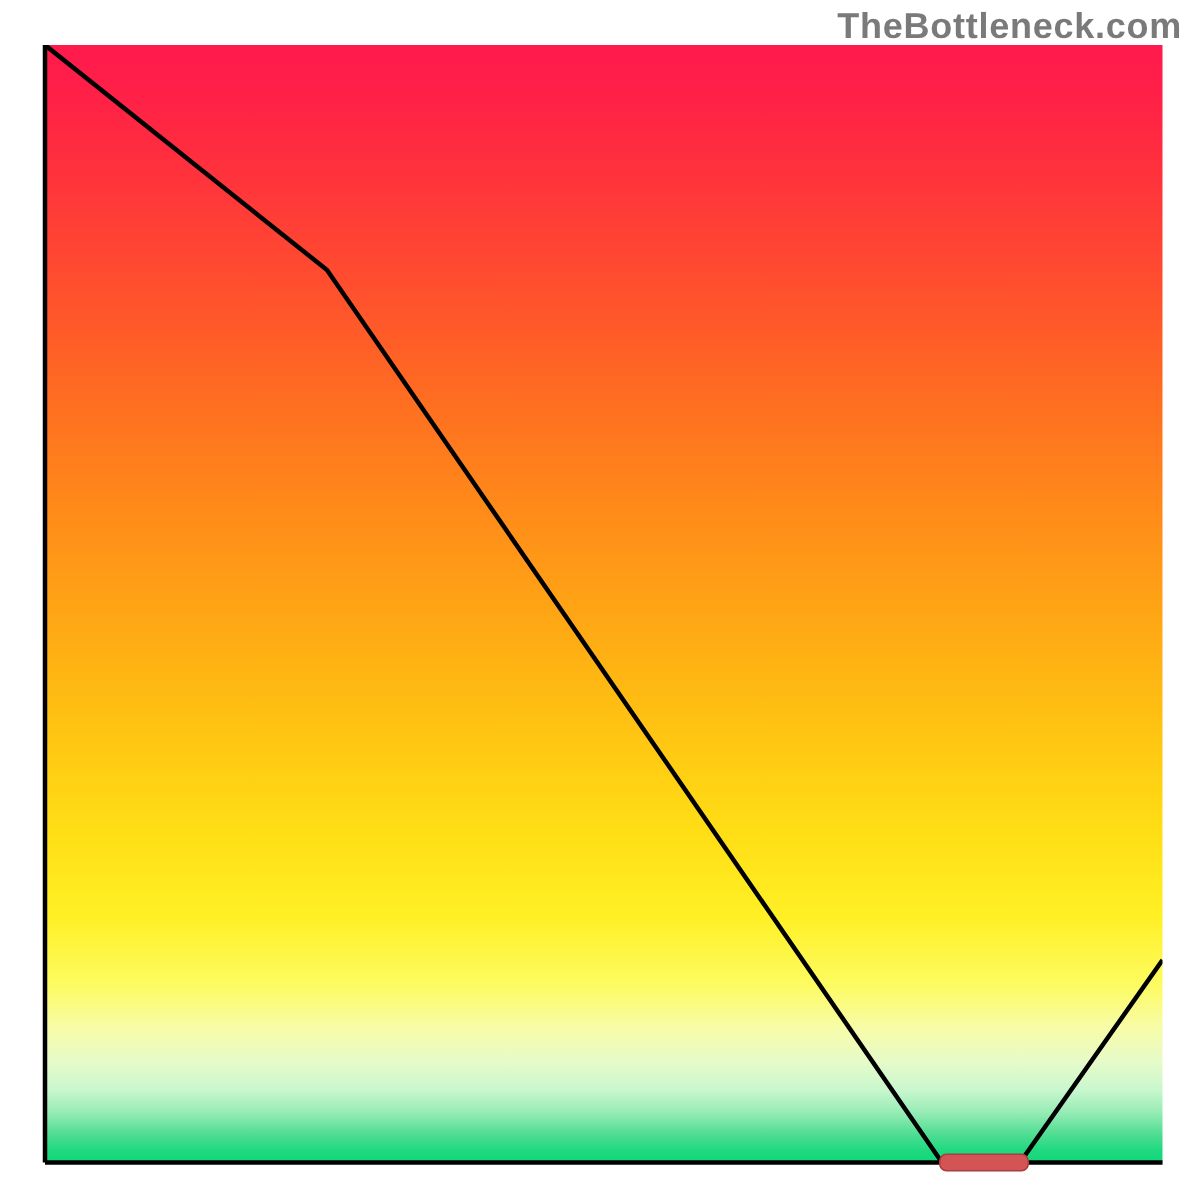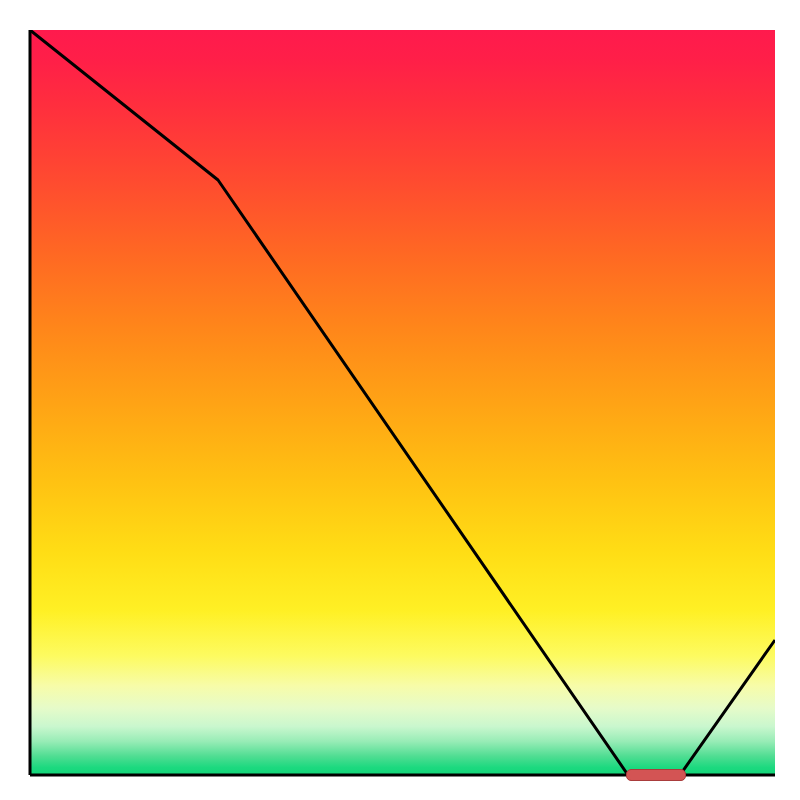--- a/index.html
+++ b/index.html
@@ -75,13 +75,14 @@
     <rect id="grad-rect" fill="url(#bg-grad)" x="30" y="30" width="745" height="745"></rect>
 
     <line id="axis-left" stroke-width="3" x1="30" y1="30" x2="30" y2="775" stroke="#000000"></line>
     <line id="axis-bottom" stroke-width="3" x1="30" y1="775" x2="775" y2="775" stroke="#000000"></line>
 
     <polyline id="curve" fill="none" stroke-width="3" stroke-linejoin="round" clip-path="url(#plot-clip)" stroke="#000000" points="30,30 218,180 628,775 680,775 775,640"></polyline>
   </svg>
 
   <div class="marker" id="marker" style="left: 626px; top: 769px; width: 58px; height: 10px; background: rgb(211, 84, 84); border-color: rgb(169, 60, 60);"></div>
 
+  <div class="watermark">TheBottleneck.com</div>
 </div>
 
 </body></html>

